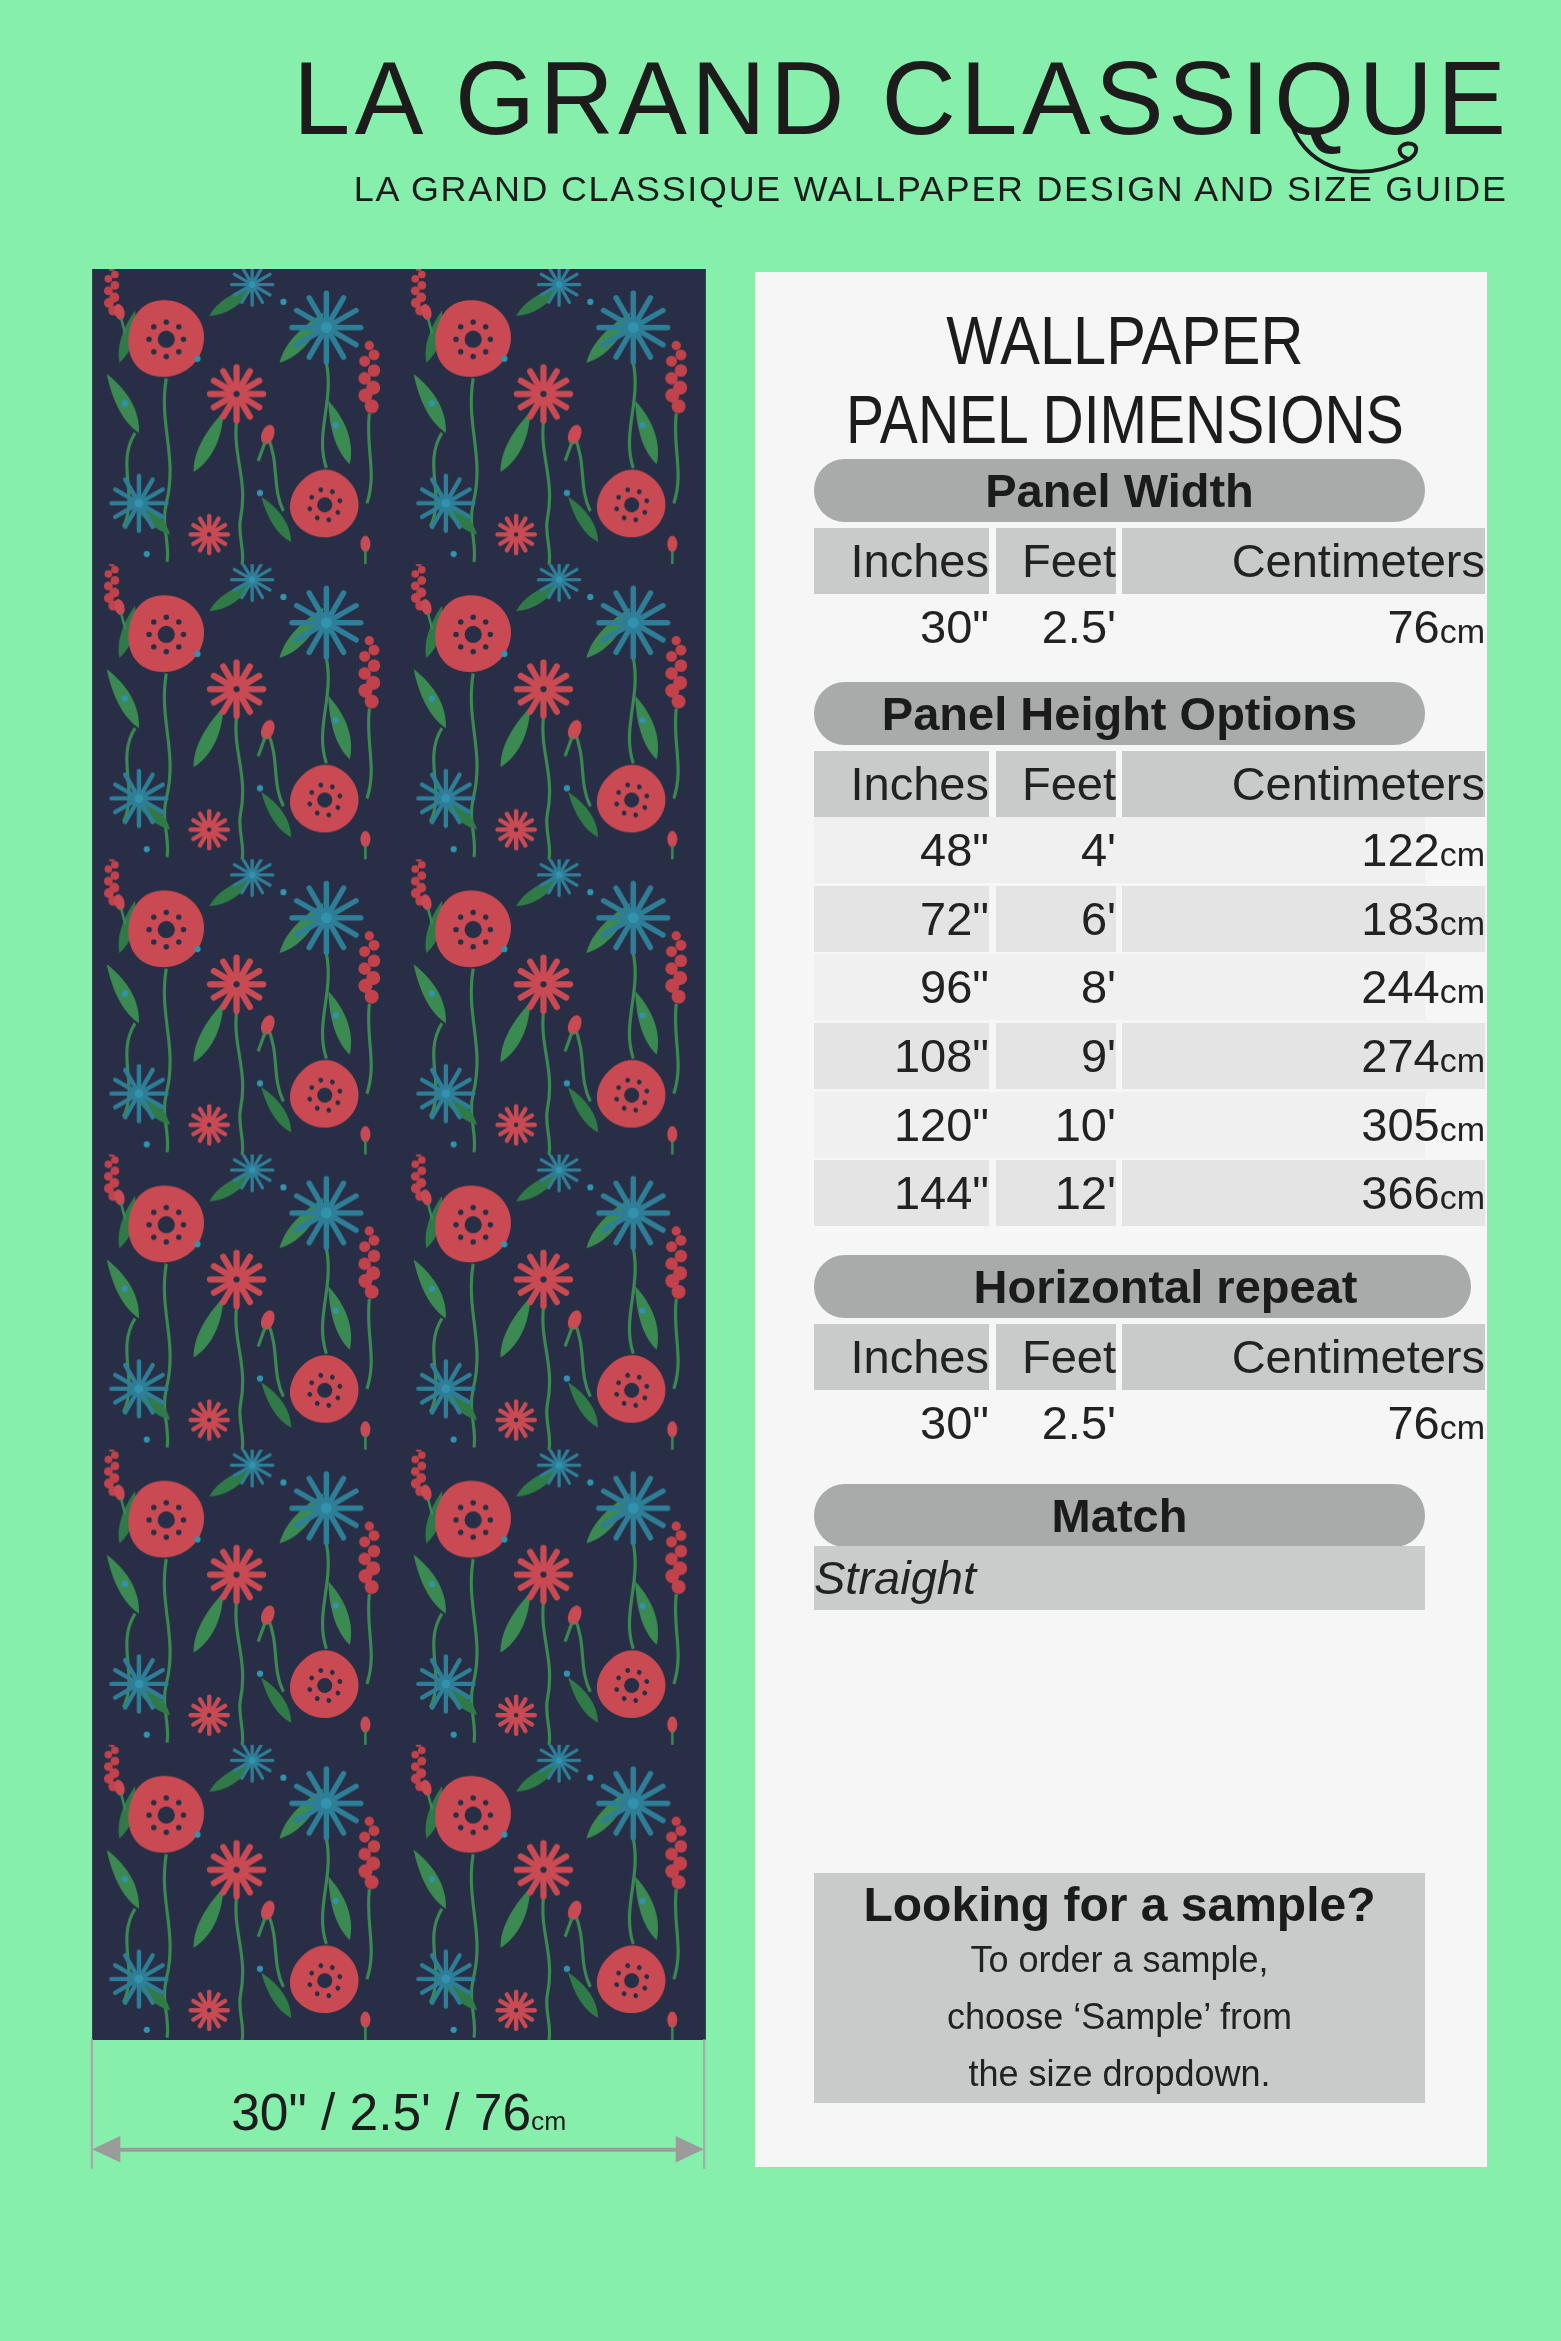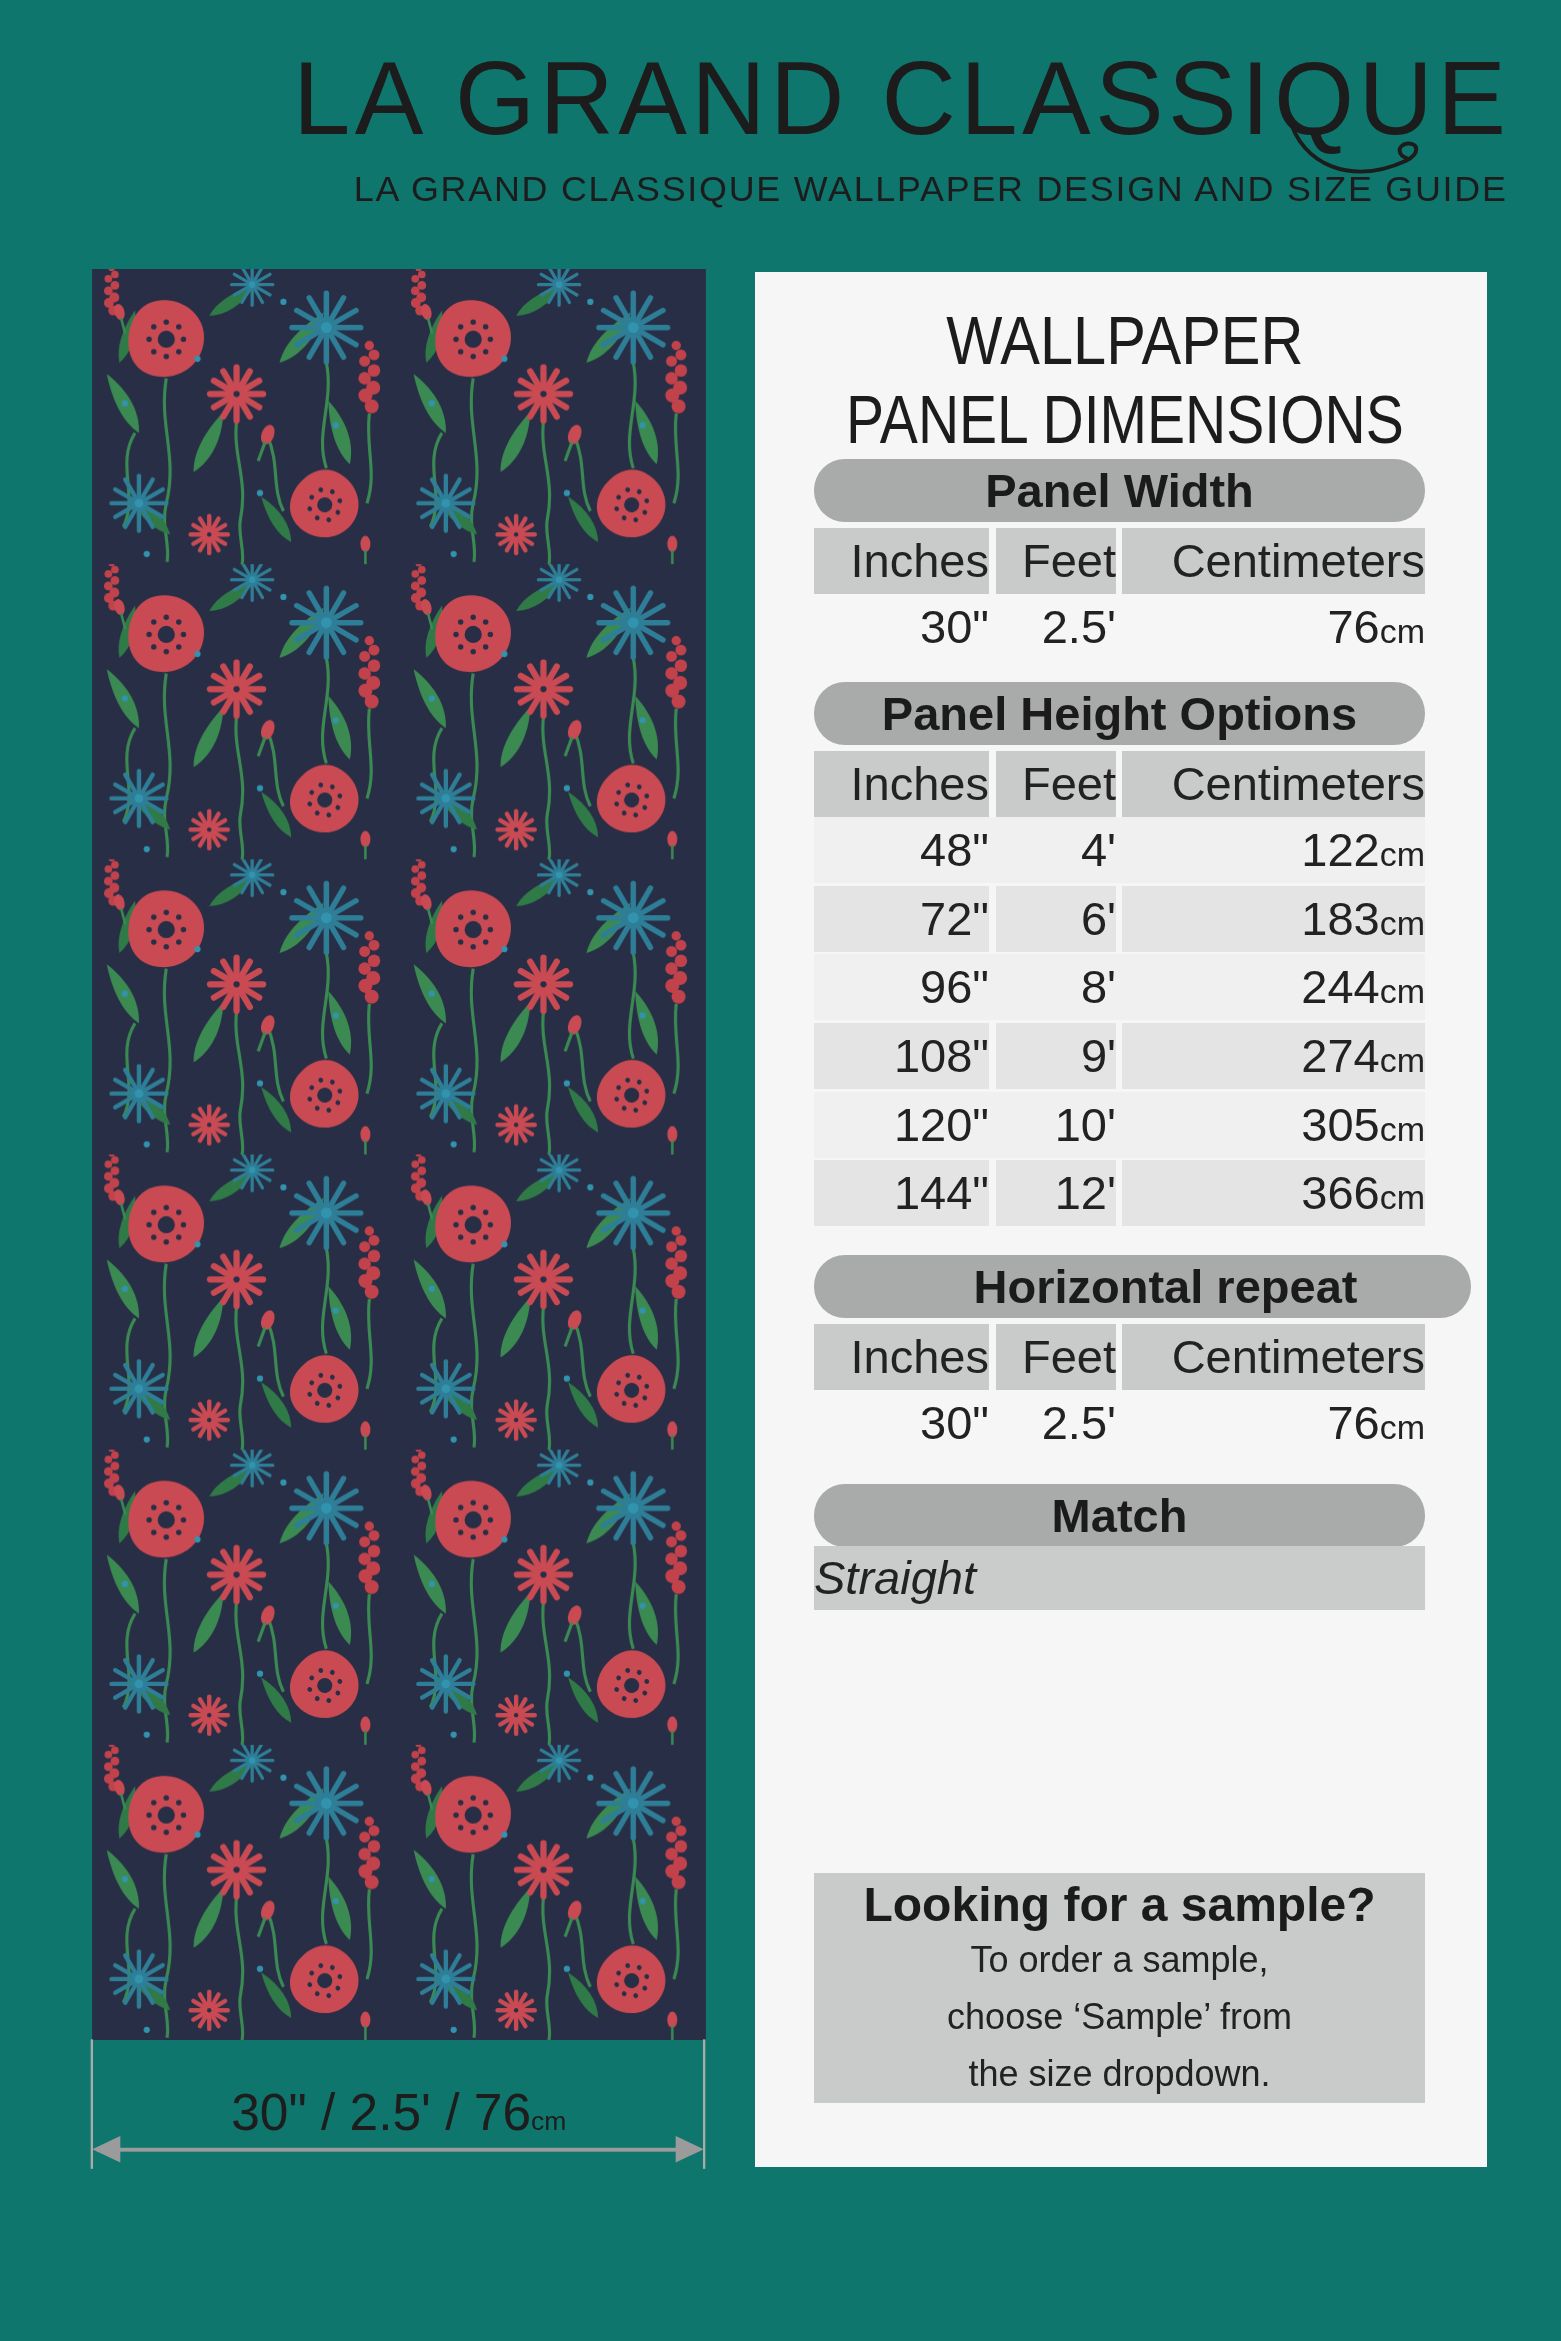--- a/index.html
+++ b/index.html
@@ -1,30 +1,30 @@
 <!DOCTYPE html>
 <html style="font-size:12.5px"><head>
 <meta charset="utf-8">
 <style>
   html,body{margin:0;padding:0;background:#ffffff;}
-  #page{position:relative;width:1561px;height:2342px;background:#0f766e;overflow:hidden;
+  #page{position:relative;width:1561px;height:2342px;background:#86efac;overflow:hidden;
         font-family:"Liberation Sans","DejaVu Sans",sans-serif;color:#1d1d1d;}
   svg text{font-family:"Liberation Sans","DejaVu Sans",sans-serif;}
   .abs{position:absolute;}
   
   #swatch{left:92px;top:269px;width:614px;height:1771px;}
   
   #panel{left:755px;top:272px;width:732px;height:1895px;background:#f5f6f5;}
   #table{position:absolute;left:59px;top:0;width:611px;height:1895px;}
   .bar{position:absolute;left:0;width:611px;height:63px;background:#a9abaa;
        text-align:center;line-height:63px;font-size:47px;font-weight:bold;color:#1b1b1b;border-radius:31px;}
   .col{position:absolute;top:0;height:66px;text-align:right;line-height:66px;}
   .c0{left:0;width:175px;}
   .c1{left:182px;width:120px;}
-  .c2{left:308px;width:303px;}
+  .c2{left:308px;width:363px;}
   .hrow .col{background:#c9cbca;font-size:44px;color:#242424;}
   .vrow .col{font-size:47px;color:#222;}
   .vrow{position:absolute;left:0;width:611px;height:66px;}
   .stripe .col{background:#e3e4e3;}
   .rowlight{position:absolute;left:0;width:611px;height:66px;background:#eff0ef;}
   .unit{font-size:34px;}
   #match-value{position:absolute;left:0;width:611px;height:64px;background:#cacccb;
        text-align:left;line-height:64px;font-size:47px;color:#222;font-style:italic;}
   #sample-box{position:absolute;left:0;top:1601px;width:611px;height:230px;background:#c9cbca;text-align:center;}
   #sample-title{padding-top:5px;font-size:48px;line-height:53px;font-weight:bold;color:#1b1b1b;}

